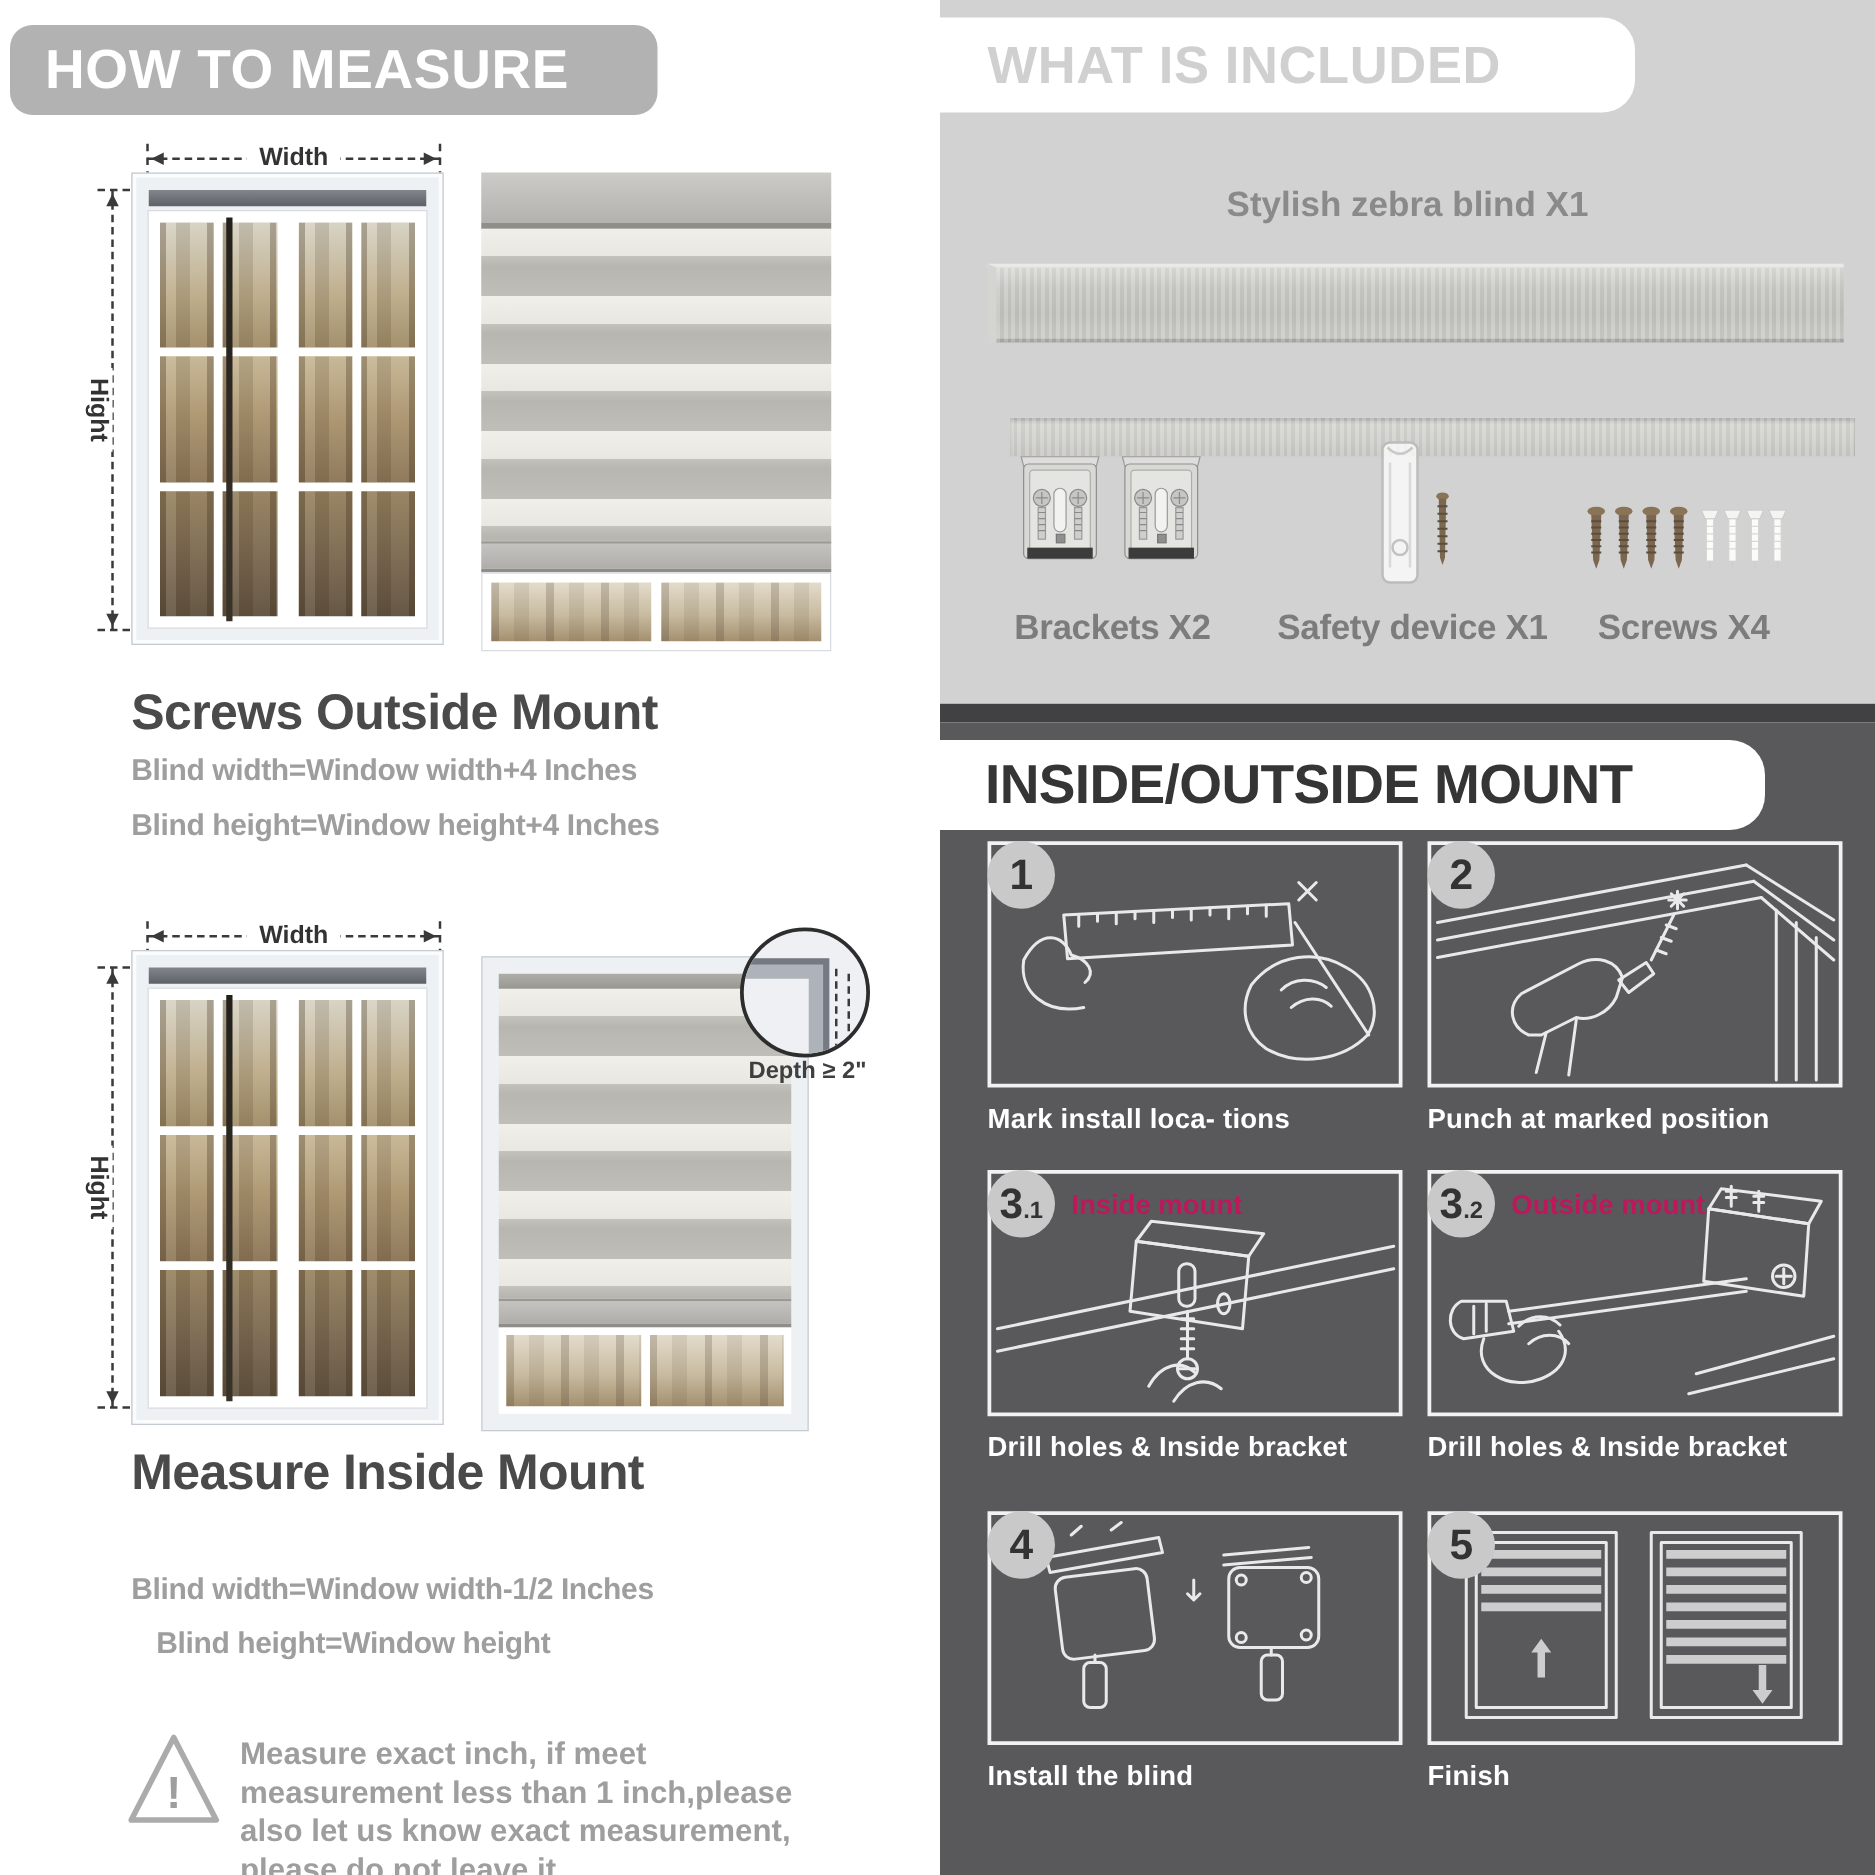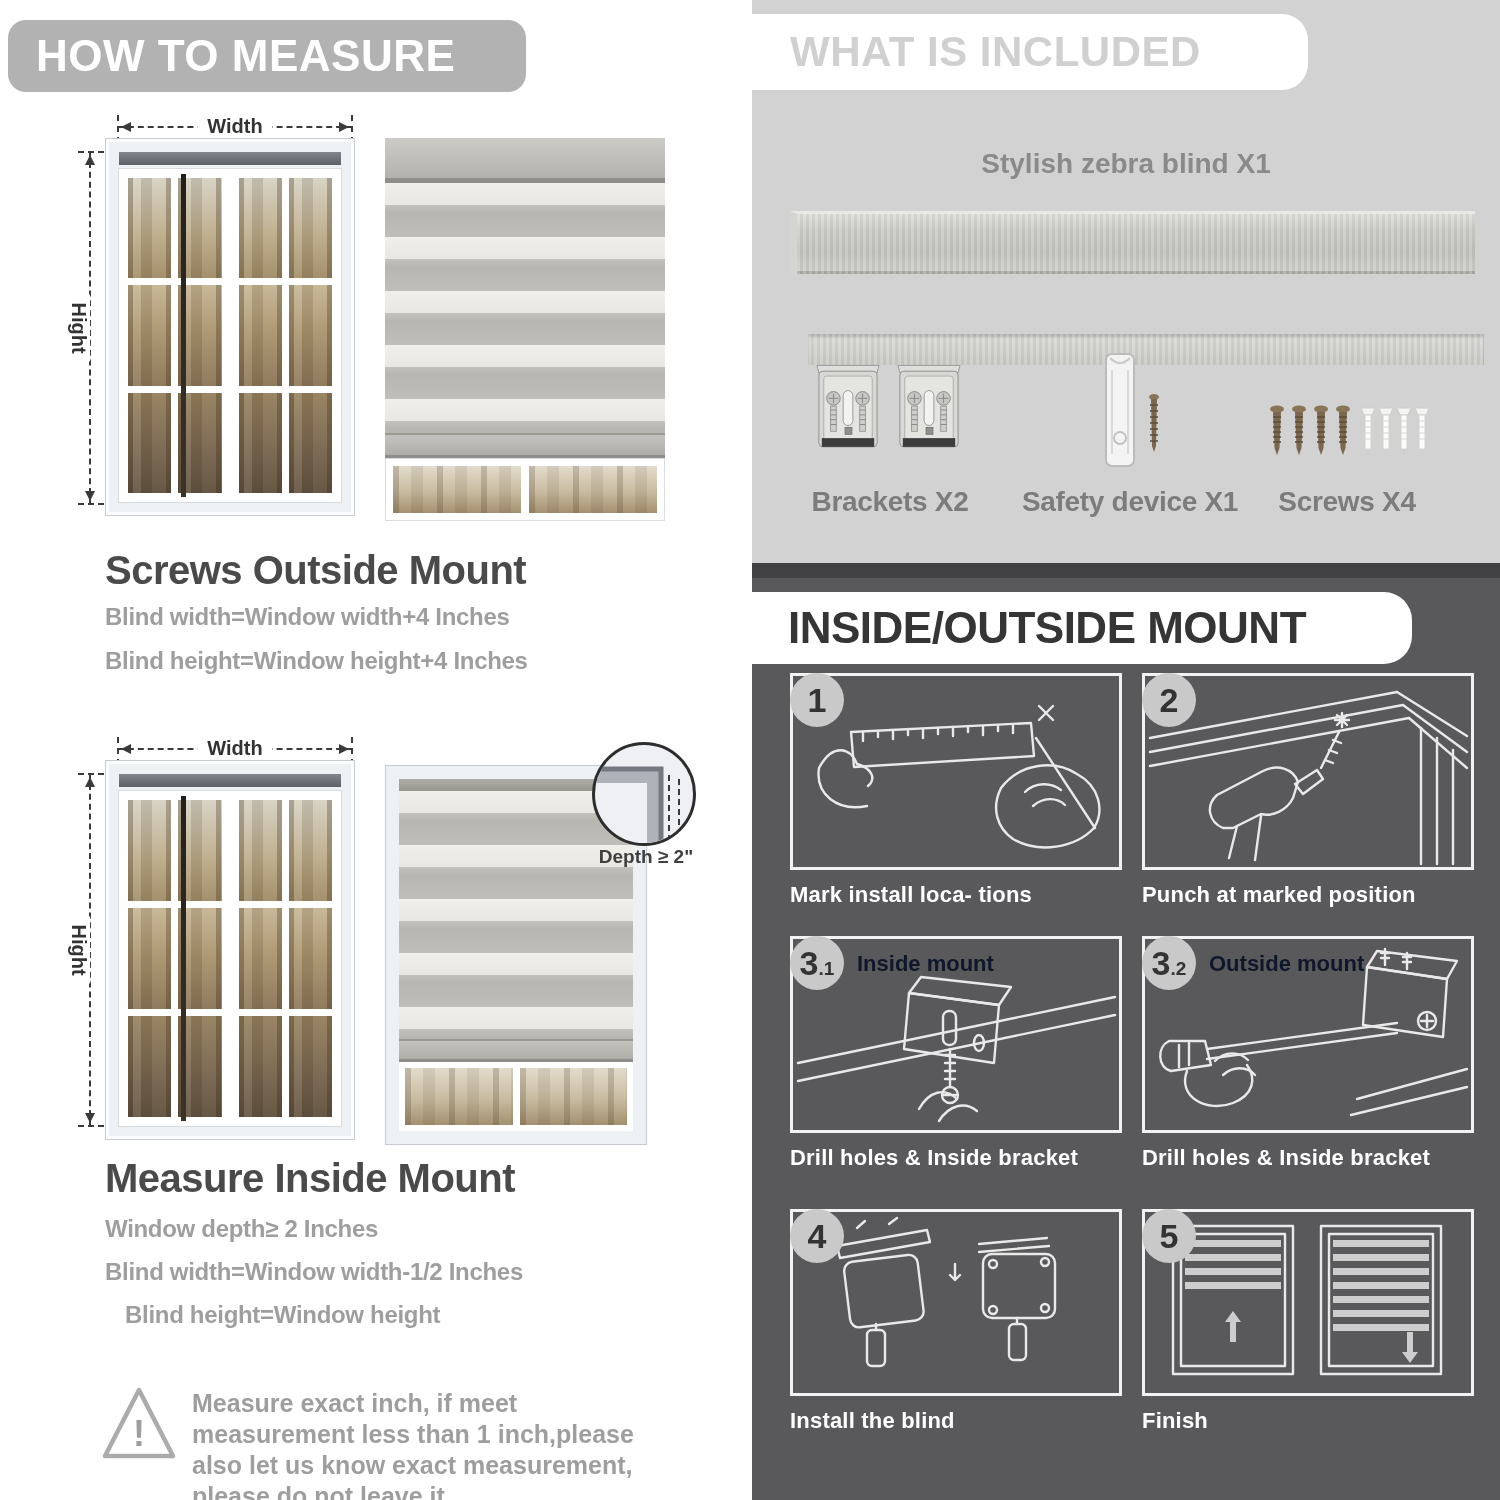--- a/index.html
+++ b/index.html
@@ -74,21 +74,21 @@
      background:repeating-linear-gradient(90deg,rgba(255,255,255,.14) 0 3px,rgba(0,0,0,.03) 3px 6px);}
   .big-lip{background:linear-gradient(180deg,#d9d9d6,#c7c7c3);box-shadow:inset 0 3px 3px rgba(0,0,0,.18);position:relative;overflow:hidden;}
 
   
   .step{position:absolute;width:332px;}
   .frame{position:relative;height:197px;border:3px solid #f2f2f2;box-sizing:border-box;}
   .frame svg{position:absolute;inset:0;width:100%;height:100%;}
   .badge{position:absolute;left:-3px;top:-3px;width:54px;height:54px;border-radius:50%;background:#c9c9c9;
          color:#333;display:flex;align-items:center;justify-content:center;font-weight:700;font-size:34px;z-index:3;}
   .badge .sub{font-size:19px;margin-top:12px;}
-  .stitle{position:absolute;left:64px;top:12px;color:#0f172a;font-size:22px;font-weight:700;z-index:3;}
+  .stitle{position:absolute;left:64px;top:12px;color:#be185d;font-size:22px;font-weight:700;z-index:3;}
   .cap{margin-top:12px;color:#fff;font-size:22px;font-weight:700;letter-spacing:.2px;}
   .lineart{stroke:#e9e9e9;stroke-width:2.4;fill:none;stroke-linecap:round;stroke-linejoin:round;}
 </style>
 </head>
 <body>
 
 <div id="canvas">
 
   <div class="abs hdr-left">HOW TO MEASURE</div>
 
@@ -190,21 +190,20 @@
     <svg viewBox="0 0 98 98" width="98" height="98">
       <path d="M-5,30 H60 V110" stroke="#aeb3ba" stroke-width="16" fill="none"></path>
       <path d="M-5,24 H66 V110" stroke="#757a82" stroke-width="5" fill="none"></path>
       <path d="M74,30 V98" stroke="#3a3a3a" stroke-width="2" stroke-dasharray="6 4" fill="none"></path>
       <path d="M84,34 V98" stroke="#3a3a3a" stroke-width="2" stroke-dasharray="6 4" fill="none"></path>
     </svg>
   </div>
   <div class="abs depth-label" style="left:586px;top:846px;width:120px;">Depth ≥ 2"</div>
 
   <div class="abs mtitle" style="left:105px;top:1156px;">Measure Inside Mount</div>
-  <div class="abs mline" style="left:105px;top:1215px;">Window depth≥ 2 Inches</div>
   <div class="abs mline" style="left:105px;top:1258px;">Blind width=Window width-1/2 Inches</div>
   <div class="abs mline" style="left:89px;top:1301px;margin-left:36px;">Blind height=Window height</div>
 
   <svg class="abs" style="left:98px;top:1382px;" width="82" height="84" viewBox="0 0 82 84">
     <path d="M41,8 L75,74 H7 Z" fill="none" stroke="#ababab" stroke-width="4.5" stroke-linejoin="round"></path>
     <text x="41" y="64" text-anchor="middle" font-size="36" font-weight="700" fill="#9e9e9e">!</text>
   </svg>
   <div class="abs warn-text" style="left:192px;top:1388px;width:478px;">Measure exact inch, if meet measurement less than 1 inch,please also let us know exact measurement, please do not leave it</div>
 
   <div class="abs panel-light"></div>

